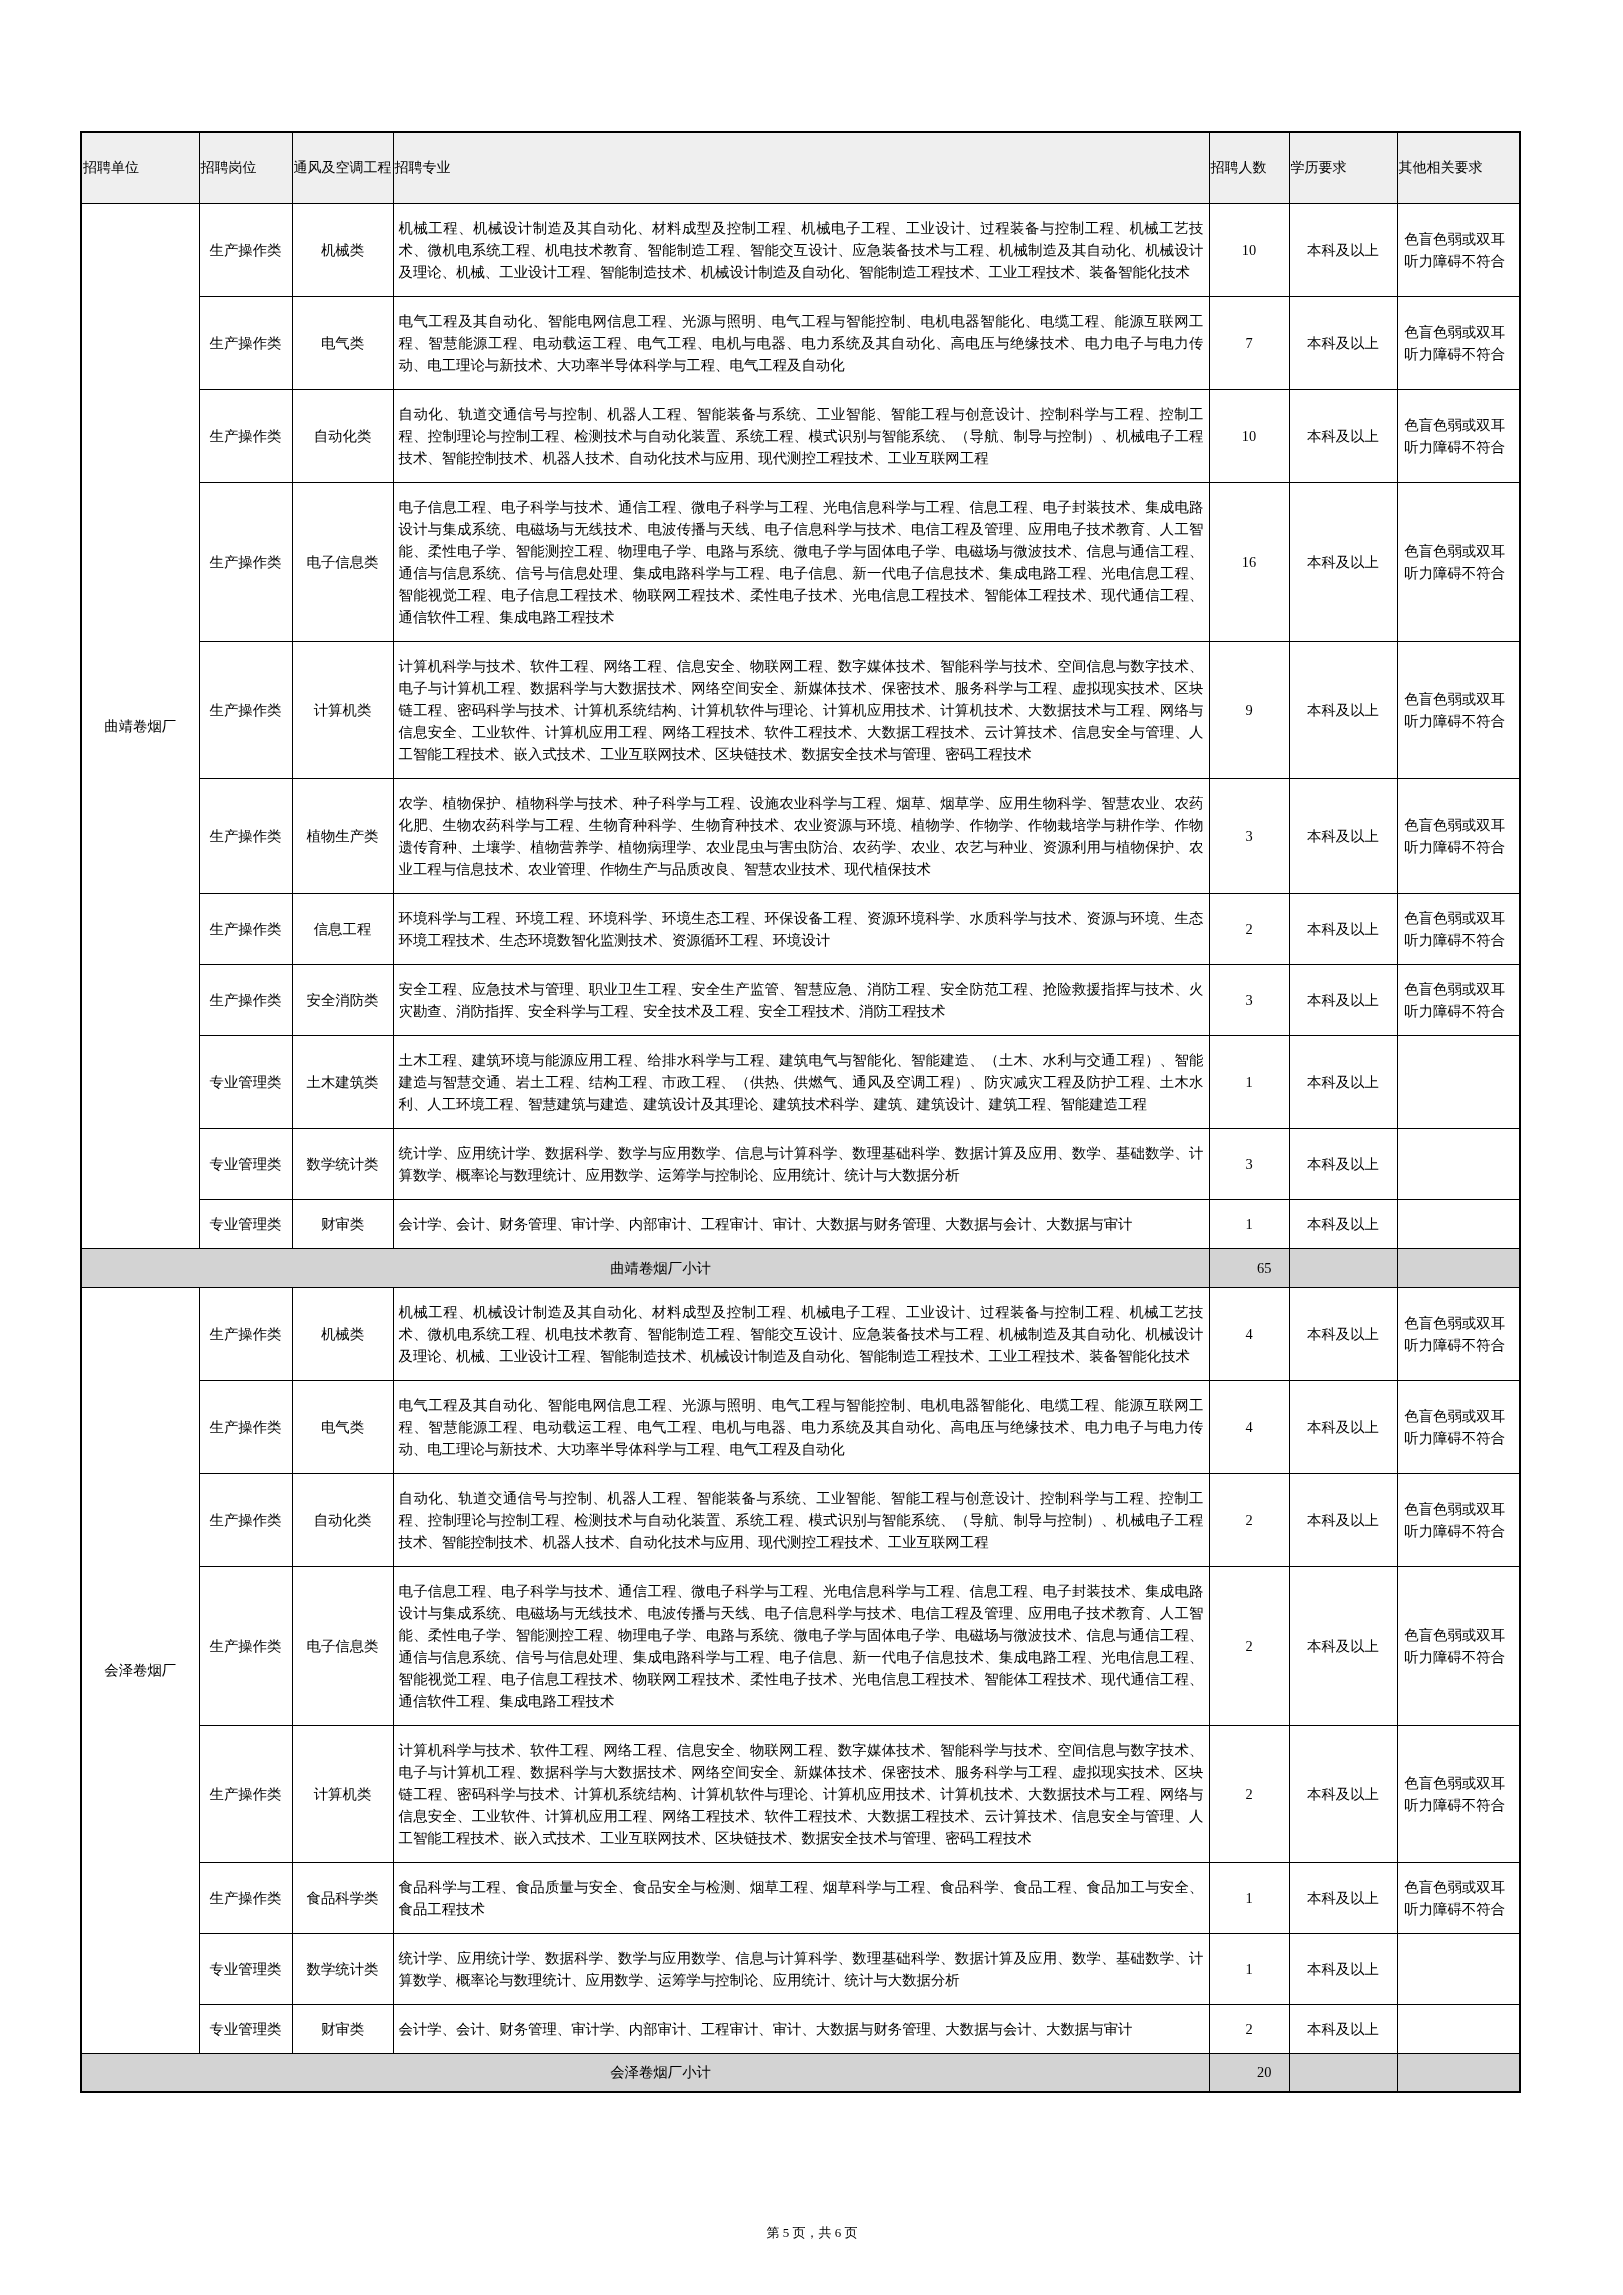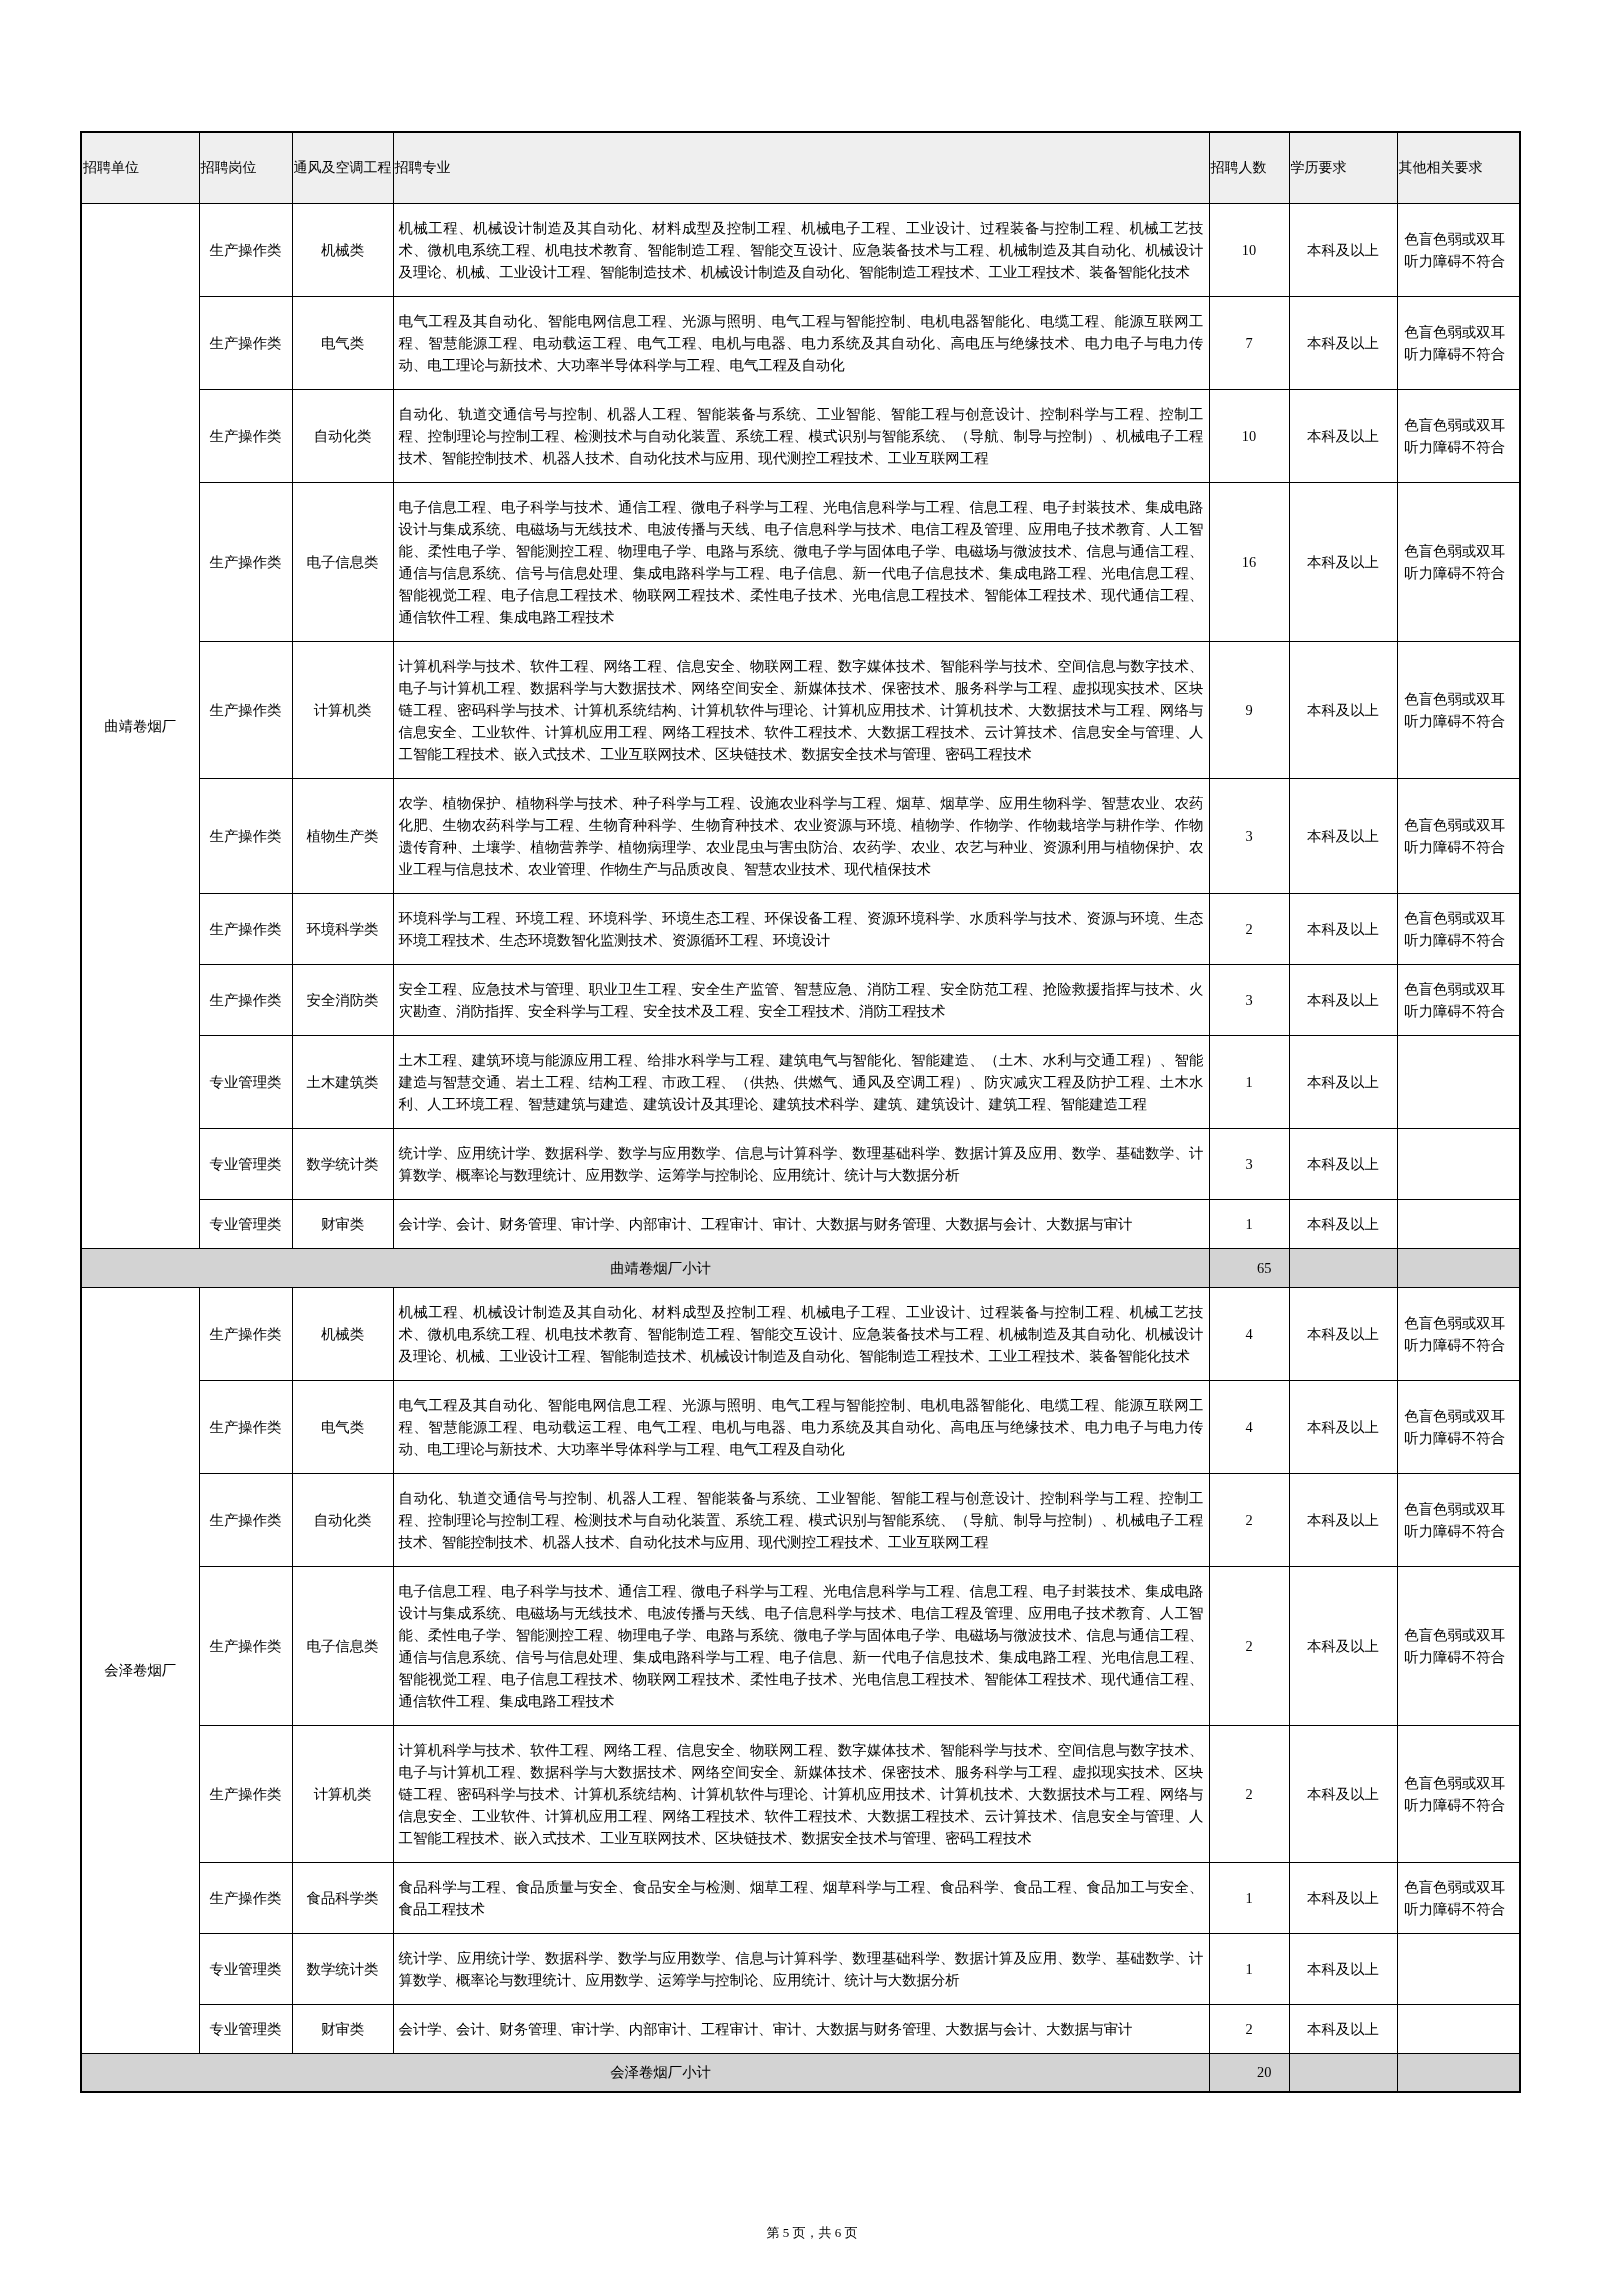--- a/index.html
+++ b/index.html
@@ -141,21 +141,21 @@
         <tr>
           <td class="c">生产操作类</td>
           <td class="c">植物生产类</td>
           <td class="majors">农学、植物保护、植物科学与技术、种子科学与工程、设施农业科学与工程、烟草、烟草学、应用生物科学、智慧农业、农药化肥、生物农药科学与工程、生物育种科学、生物育种技术、农业资源与环境、植物学、作物学、作物栽培学与耕作学、作物遗传育种、土壤学、植物营养学、植物病理学、农业昆虫与害虫防治、农药学、农业、农艺与种业、资源利用与植物保护、农业工程与信息技术、农业管理、作物生产与品质改良、智慧农业技术、现代植保技术</td>
           <td class="c">3</td>
           <td class="c">本科及以上</td>
           <td class="other">色盲色弱或双耳听力障碍不符合</td>
         </tr>
         <tr>
           <td class="c">生产操作类</td>
-          <td class="c">环境科学类</td>
+          <td class="c">信息工程</td>
           <td class="majors">环境科学与工程、环境工程、环境科学、环境生态工程、环保设备工程、资源环境科学、水质科学与技术、资源与环境、生态环境工程技术、生态环境数智化监测技术、资源循环工程、环境设计</td>
           <td class="c">2</td>
           <td class="c">本科及以上</td>
           <td class="other">色盲色弱或双耳听力障碍不符合</td>
         </tr>
         <tr>
           <td class="c">生产操作类</td>
           <td class="c">安全消防类</td>
           <td class="majors">安全工程、应急技术与管理、职业卫生工程、安全生产监管、智慧应急、消防工程、安全防范工程、抢险救援指挥与技术、火灾勘查、消防指挥、安全科学与工程、安全技术及工程、安全工程技术、消防工程技术</td>
           <td class="c">3</td>

